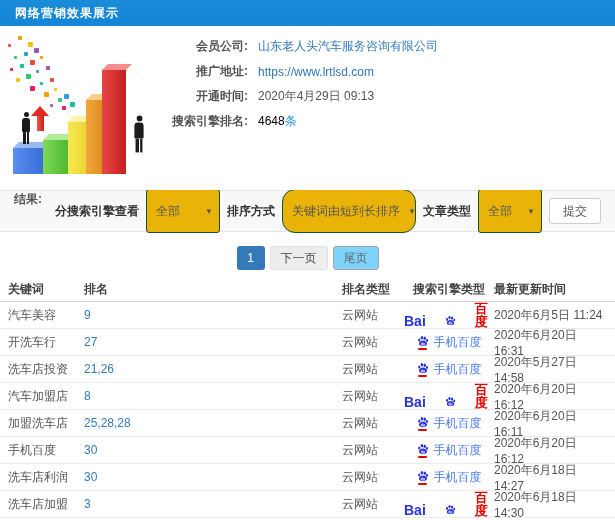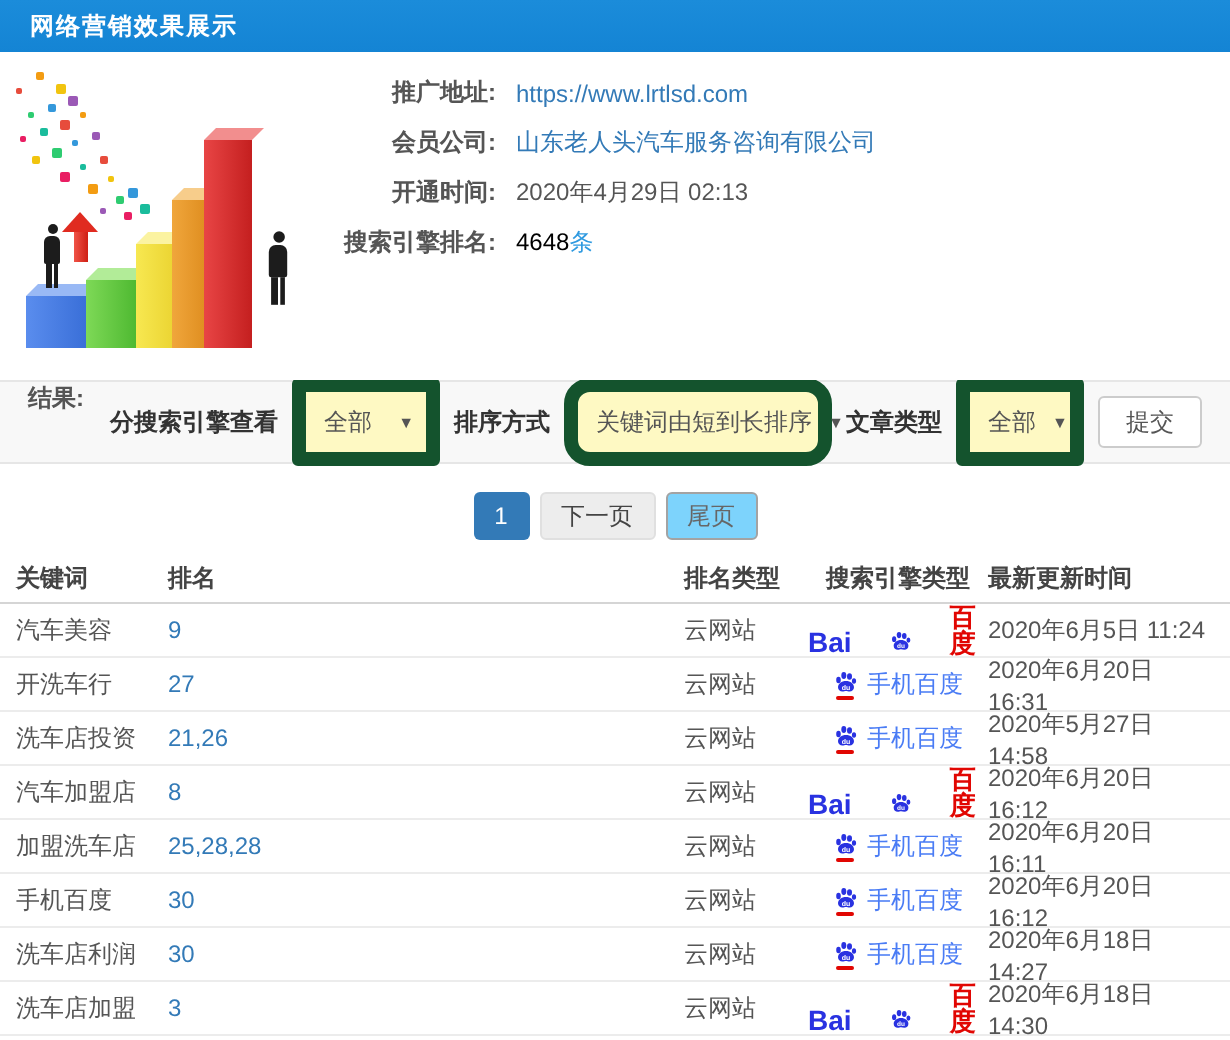--- a/index.html
+++ b/index.html
@@ -54,21 +54,21 @@
   .up-arrow .tri { width:0; height:0; border-left:9px solid transparent; border-right:9px solid transparent; border-bottom:10px solid #e02b20; }
   .up-arrow .stem { width:7px; height:15px; background:linear-gradient(90deg,#f05347,#cf1f14); margin:0 auto; }
 
   .confetti i { position:absolute; border-radius:1px; }
 
   
   .filter-bar { height:42px; background:#f8f8f8; border-top:1px solid #e6e6e6; border-bottom:1px solid #e6e6e6; display:flex; padding:0 14px; }
   .result-label { font-weight:bold; color:#555; }
   .filter-controls { margin-left:auto; display:flex; align-items:center; gap:7px; }
   .flabel { font-weight:bold; color:#333; white-space:nowrap; }
-  .select { height:44px; background:#fef9c3; border:7px solid #14532d; border-radius:3px; display:flex; align-items:center; padding:0 6px 0 9px; color:#555; cursor:pointer; }
+  .select { height:44px; background:#eab308; border:1px solid #14532d; border-radius:3px; display:flex; align-items:center; padding:0 6px 0 9px; color:#555; cursor:pointer; }
   .select .stext { flex:1; white-space:nowrap; }
   .select .caret { font-size:8px; color:#555; margin-left:8px; }
   .sel-engine { width:74px; }
   .sel-sort { width:134px;border-radius:13px; }
   .sel-article { width:64px; }
   .btn-submit { height:26px; padding:0 13px; background:#fff; border:1px solid #ccc; border-radius:3px; color:#555; font-size:12px; cursor:pointer; font-family:inherit; }
 
   
   .pagination { display:flex; justify-content:center; gap:5px; margin-top:14px; height:24px; }
   .pg { min-width:28px; height:24px; display:flex; align-items:center; justify-content:center; padding:0 10px; border-radius:3px; cursor:pointer; }
@@ -170,30 +170,30 @@
           <div class="head"></div>
           <div class="body"></div>
           <div class="legs">
             <i></i>
             <i></i>
           </div>
         </div>
     </div>
     <div class="info-fields" id="info-fields">
         <div class="info-row">
+          <span class="ilabel">会员公司:</span>
+          <span class="ivalue link">山东老人头汽车服务咨询有限公司</span>
+        </div>
+        <div class="info-row">
           <span class="ilabel">推广地址:</span>
           <span class="ivalue link">https://www.lrtlsd.com</span>
         </div>
         <div class="info-row">
-          <span class="ilabel">会员公司:</span>
-          <span class="ivalue link">山东老人头汽车服务咨询有限公司</span>
-        </div>
-        <div class="info-row">
           <span class="ilabel">开通时间:</span>
-          <span class="ivalue">2020年4月29日 02:13</span>
+          <span class="ivalue">2020年4月29日 09:13</span>
         </div>
         <div class="info-row">
           <span class="ilabel">搜索引擎排名:</span>
           <span class="ivalue hl"><span class="num">4648</span><span class="suffix">条</span></span>
         </div>
       </div>
   </div>
 
   <div class="filter-bar">
     <span class="result-label">结果:</span>

